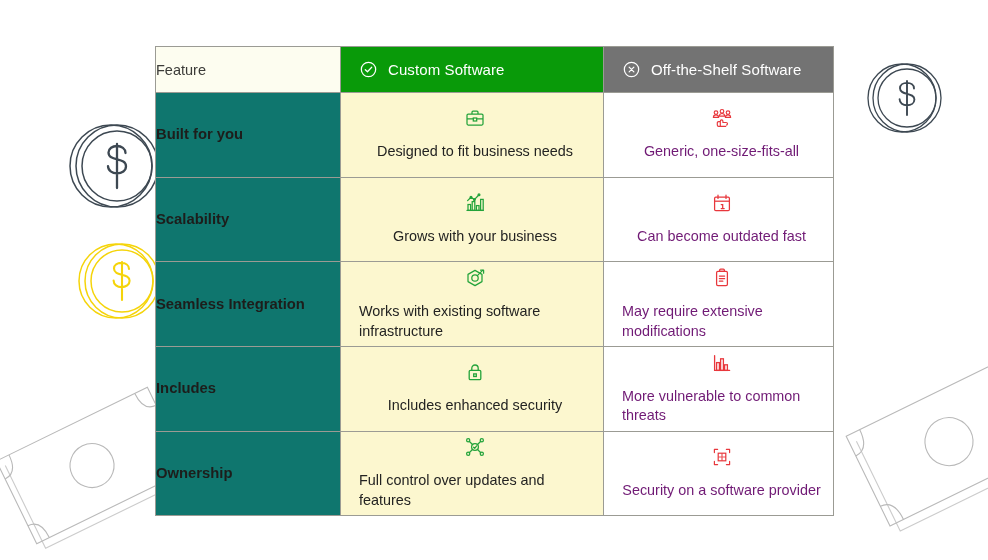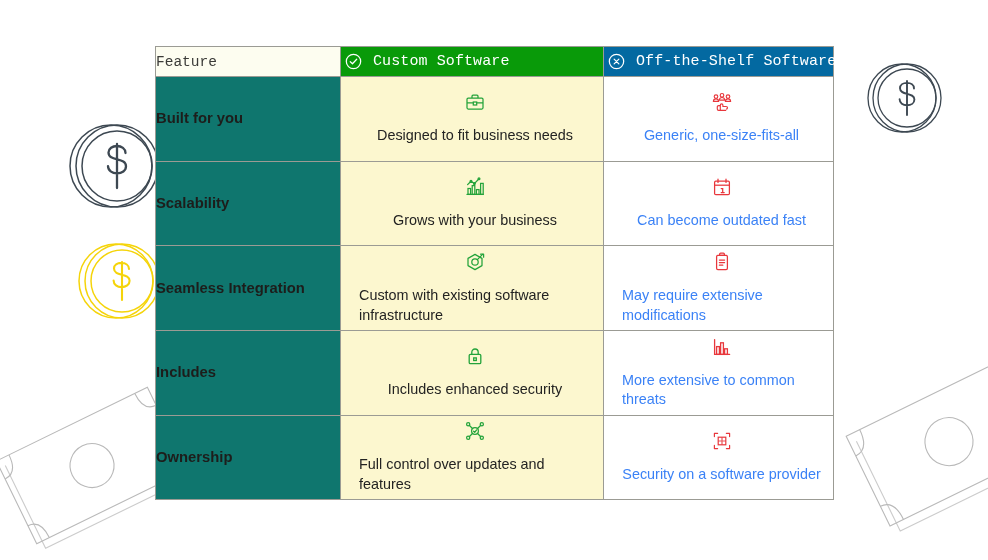--- a/index.html
+++ b/index.html
@@ -37,40 +37,40 @@
     border:1px solid #9b9b94;
     padding:0;
     vertical-align:middle;
   }
 
   col.c-feature{width:185px;}
   col.c-custom{width:263px;}
   col.c-ots{width:230px;}
 
   
-  tr.head-row{height:30px;font-family:Liberation Mono, monospace;}
+  tr.head-row{height:46px;}
   th.th-feature{
     background:#fdfdf0;
     text-align:left;
     font-weight:400;
     font-size:14.5px;
     color:#3b3b38;
     padding-left:20px;
   }
   th.th-custom{
     background:#099a09;
     border-color:#099a09;
   }
   th.th-ots{
-    background:#0369a1;
+    background:#737373;
     border-color:#e60d10;
   }
   .head-inner{
     display:flex;align-items:center;gap:11px;
-    padding-left:4px;
+    padding-left:19px;
     color:#ffffff;
     font-size:15px;
     font-weight:500;
     letter-spacing:.1px;
     white-space:nowrap;
   }
   .head-inner .hicon{flex:0 0 auto;display:block;width:17px;height:17px;}
 
   
   tr.data-row{height:84.5px;}
@@ -89,21 +89,21 @@
   td.cell-ots{background:#ffffff;}
 
   .cell-inner{
     display:flex;align-items:center;gap:13px;
     padding:0 12px 0 18px;
     flex-direction:column;
   }
   .cell-inner .ricon{flex:0 0 auto;display:block;width:22px;height:22px;}
   .cell-text{
     font-size:14.4px;
-    color:#3b82f6;
+    color:#701a75;
     line-height:1.37;
   }
   td.cell-custom .cell-text{color:#232322;}
 </style>
 </head>
 <body>
 
 <div class="deco coin" id="coin-topright">
   <svg viewBox="0 0 80 80" width="80" height="80" fill="none" stroke="#3d4852" stroke-width="1.3">
     <circle cx="42" cy="40" r="34"></circle>
@@ -267,21 +267,21 @@
       <td class="cell-custom">
         <div class="cell-inner">
           <span class="ricon">
             <svg viewBox="0 0 22 22" width="22" height="22" fill="none" stroke="#23a33a" stroke-width="1.25">
               <path d="M11 3.4 L18 7.4 v7.2 L11 18.6 L4 14.6 V7.4 Z" stroke-linejoin="round"></path>
               <circle cx="11" cy="11" r="3.2"></circle>
               <path d="M13.6 8.4 L18.6 3.4" stroke-linecap="round"></path>
               <path d="M16.6 3.2h3v3" stroke-linecap="round" stroke-linejoin="round"></path>
             </svg>
           </span>
-          <span class="cell-text">Custom with existing software infrastructure</span>
+          <span class="cell-text">Works with existing software infrastructure</span>
         </div>
       </td>
       <td class="cell-ots">
         <div class="cell-inner">
           <span class="ricon">
             <svg viewBox="0 0 22 22" width="22" height="22" fill="none" stroke="#e8373c" stroke-width="1.25">
               <rect x="5.6" y="4.4" width="10.8" height="14.2" rx="1.3"></rect>
               <path d="M8.6 4.4V3.2a1 1 0 0 1 1-1h2.8a1 1 0 0 1 1 1v1.2z"></path>
               <path d="M8.4 9h5.2M8.4 11.6h5.2M8.4 14.2h3.4" stroke-linecap="round"></path>
             </svg>
@@ -308,21 +308,21 @@
       <td class="cell-ots">
         <div class="cell-inner">
           <span class="ricon">
             <svg viewBox="0 0 22 22" width="22" height="22" fill="none" stroke="#e8373c" stroke-width="1.3">
               <path d="M3.6 3.6v14.8h15" stroke-linecap="round"></path>
               <rect x="5.6" y="10.6" width="2.8" height="7.8"></rect>
               <rect x="9.6" y="6.8" width="2.8" height="11.6"></rect>
               <rect x="13.6" y="12.8" width="2.8" height="5.6"></rect>
             </svg>
           </span>
-          <span class="cell-text">More extensive to common threats</span>
+          <span class="cell-text">More vulnerable to common threats</span>
         </div>
       </td>
     </tr>
 
     <tr class="data-row">
       <td class="cell-feature">Ownership</td>
       <td class="cell-custom">
         <div class="cell-inner">
           <span class="ricon">
             <svg viewBox="0 0 22 22" width="22" height="22" fill="none" stroke="#23a33a" stroke-width="1.25">

